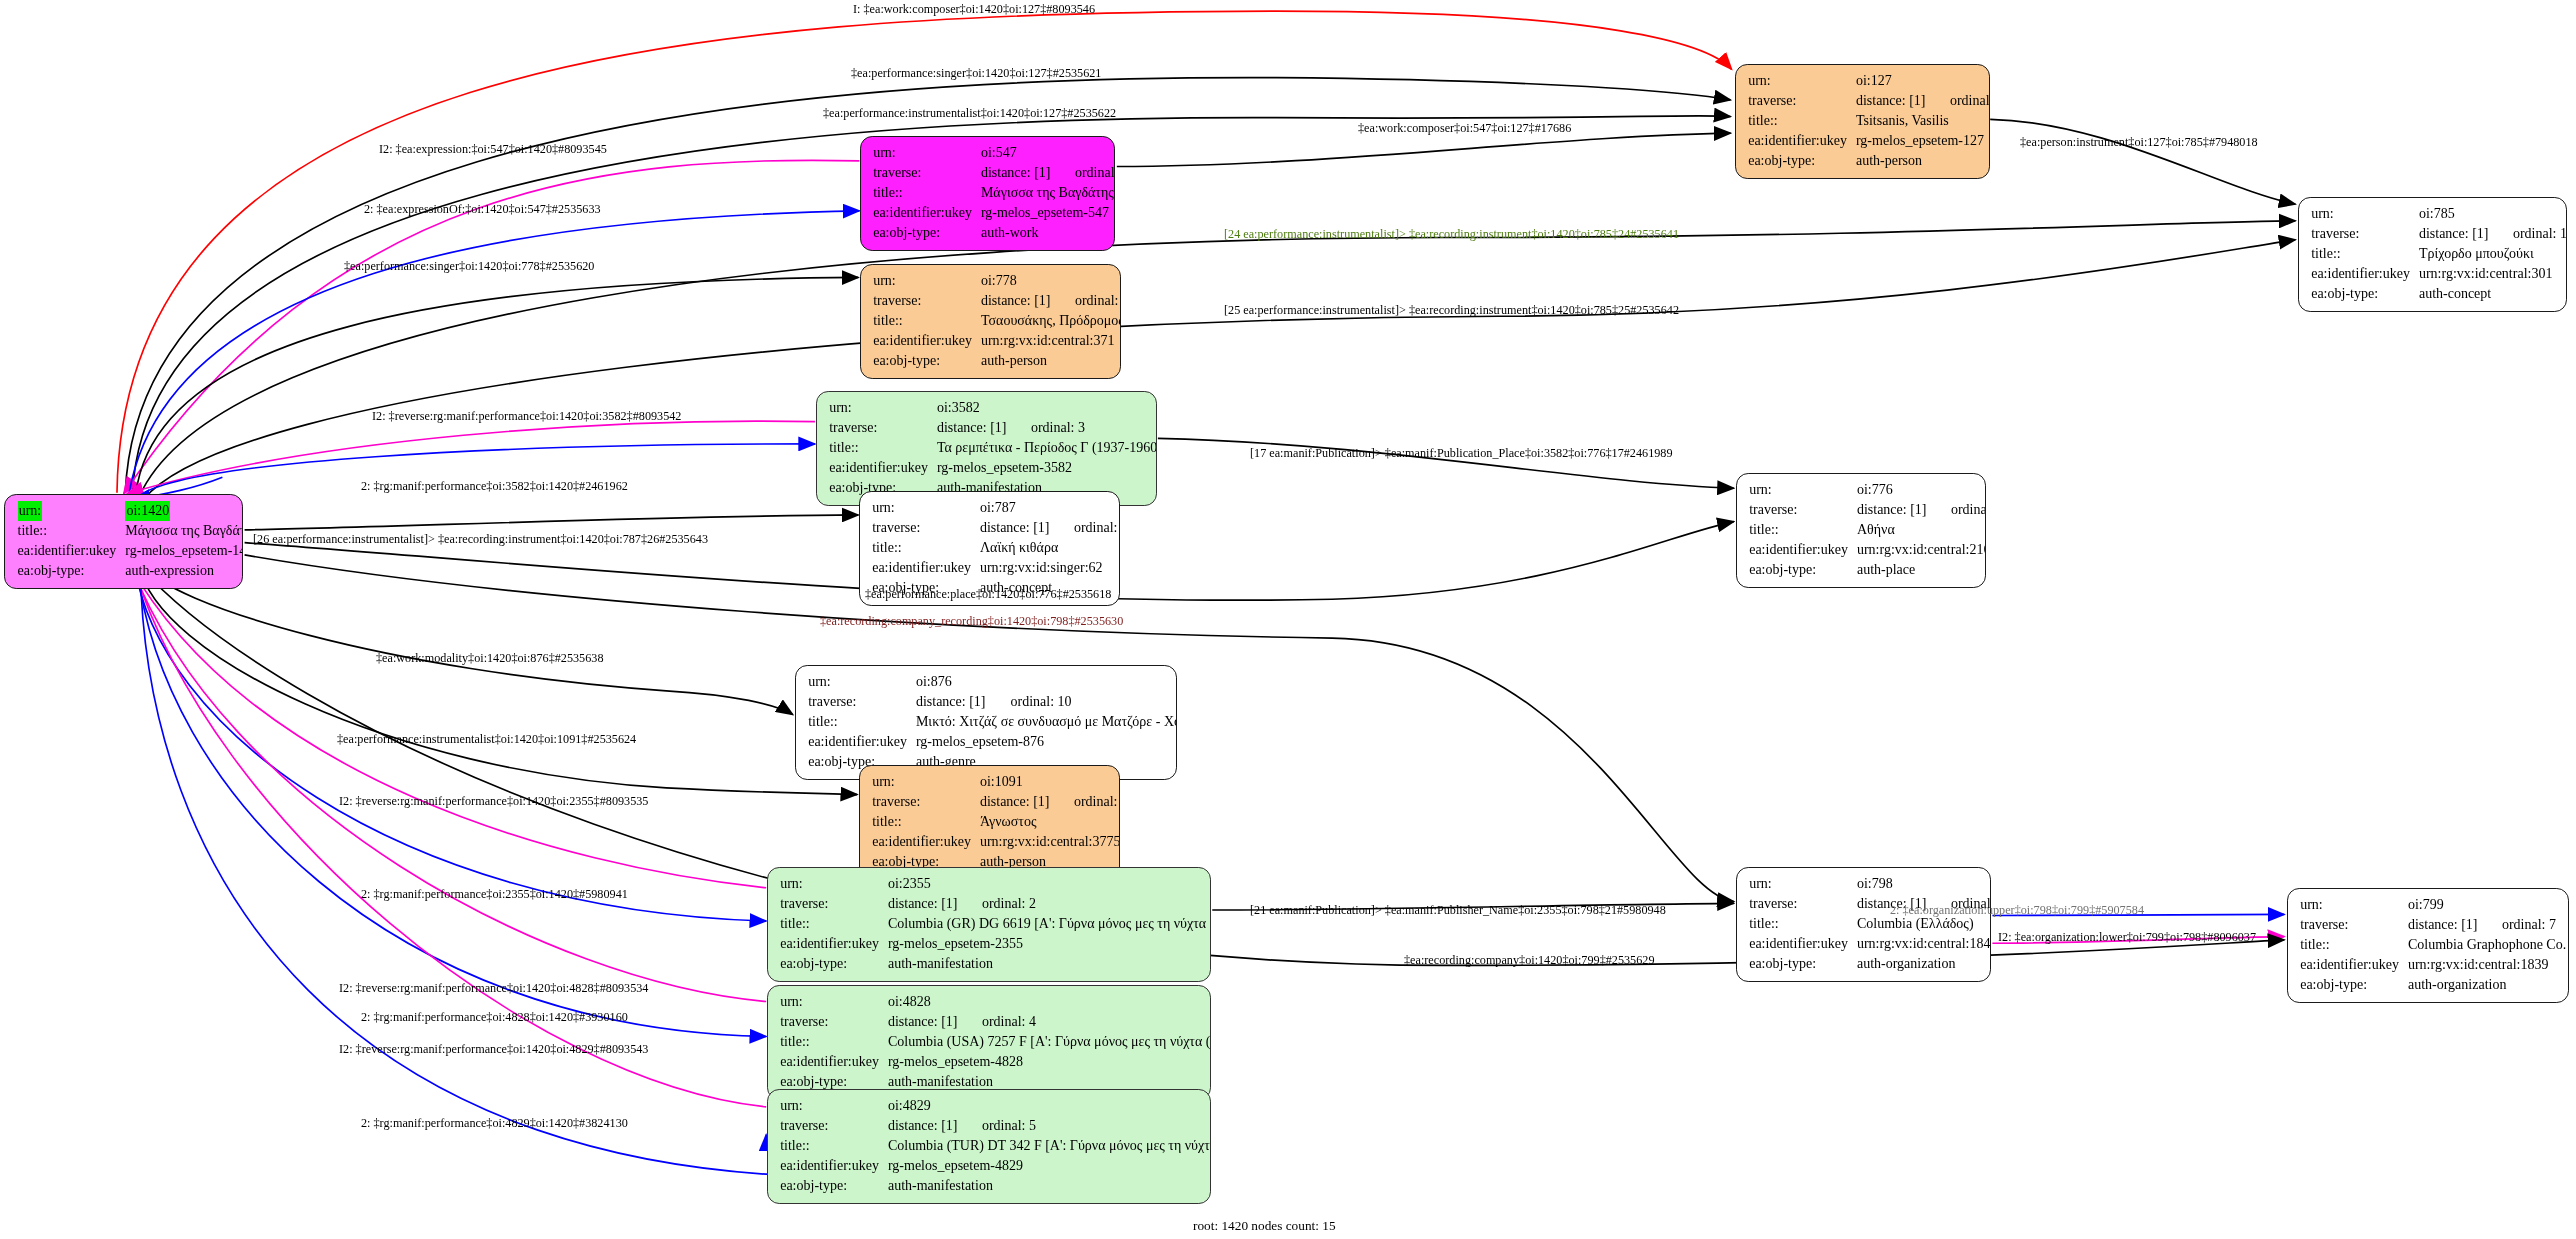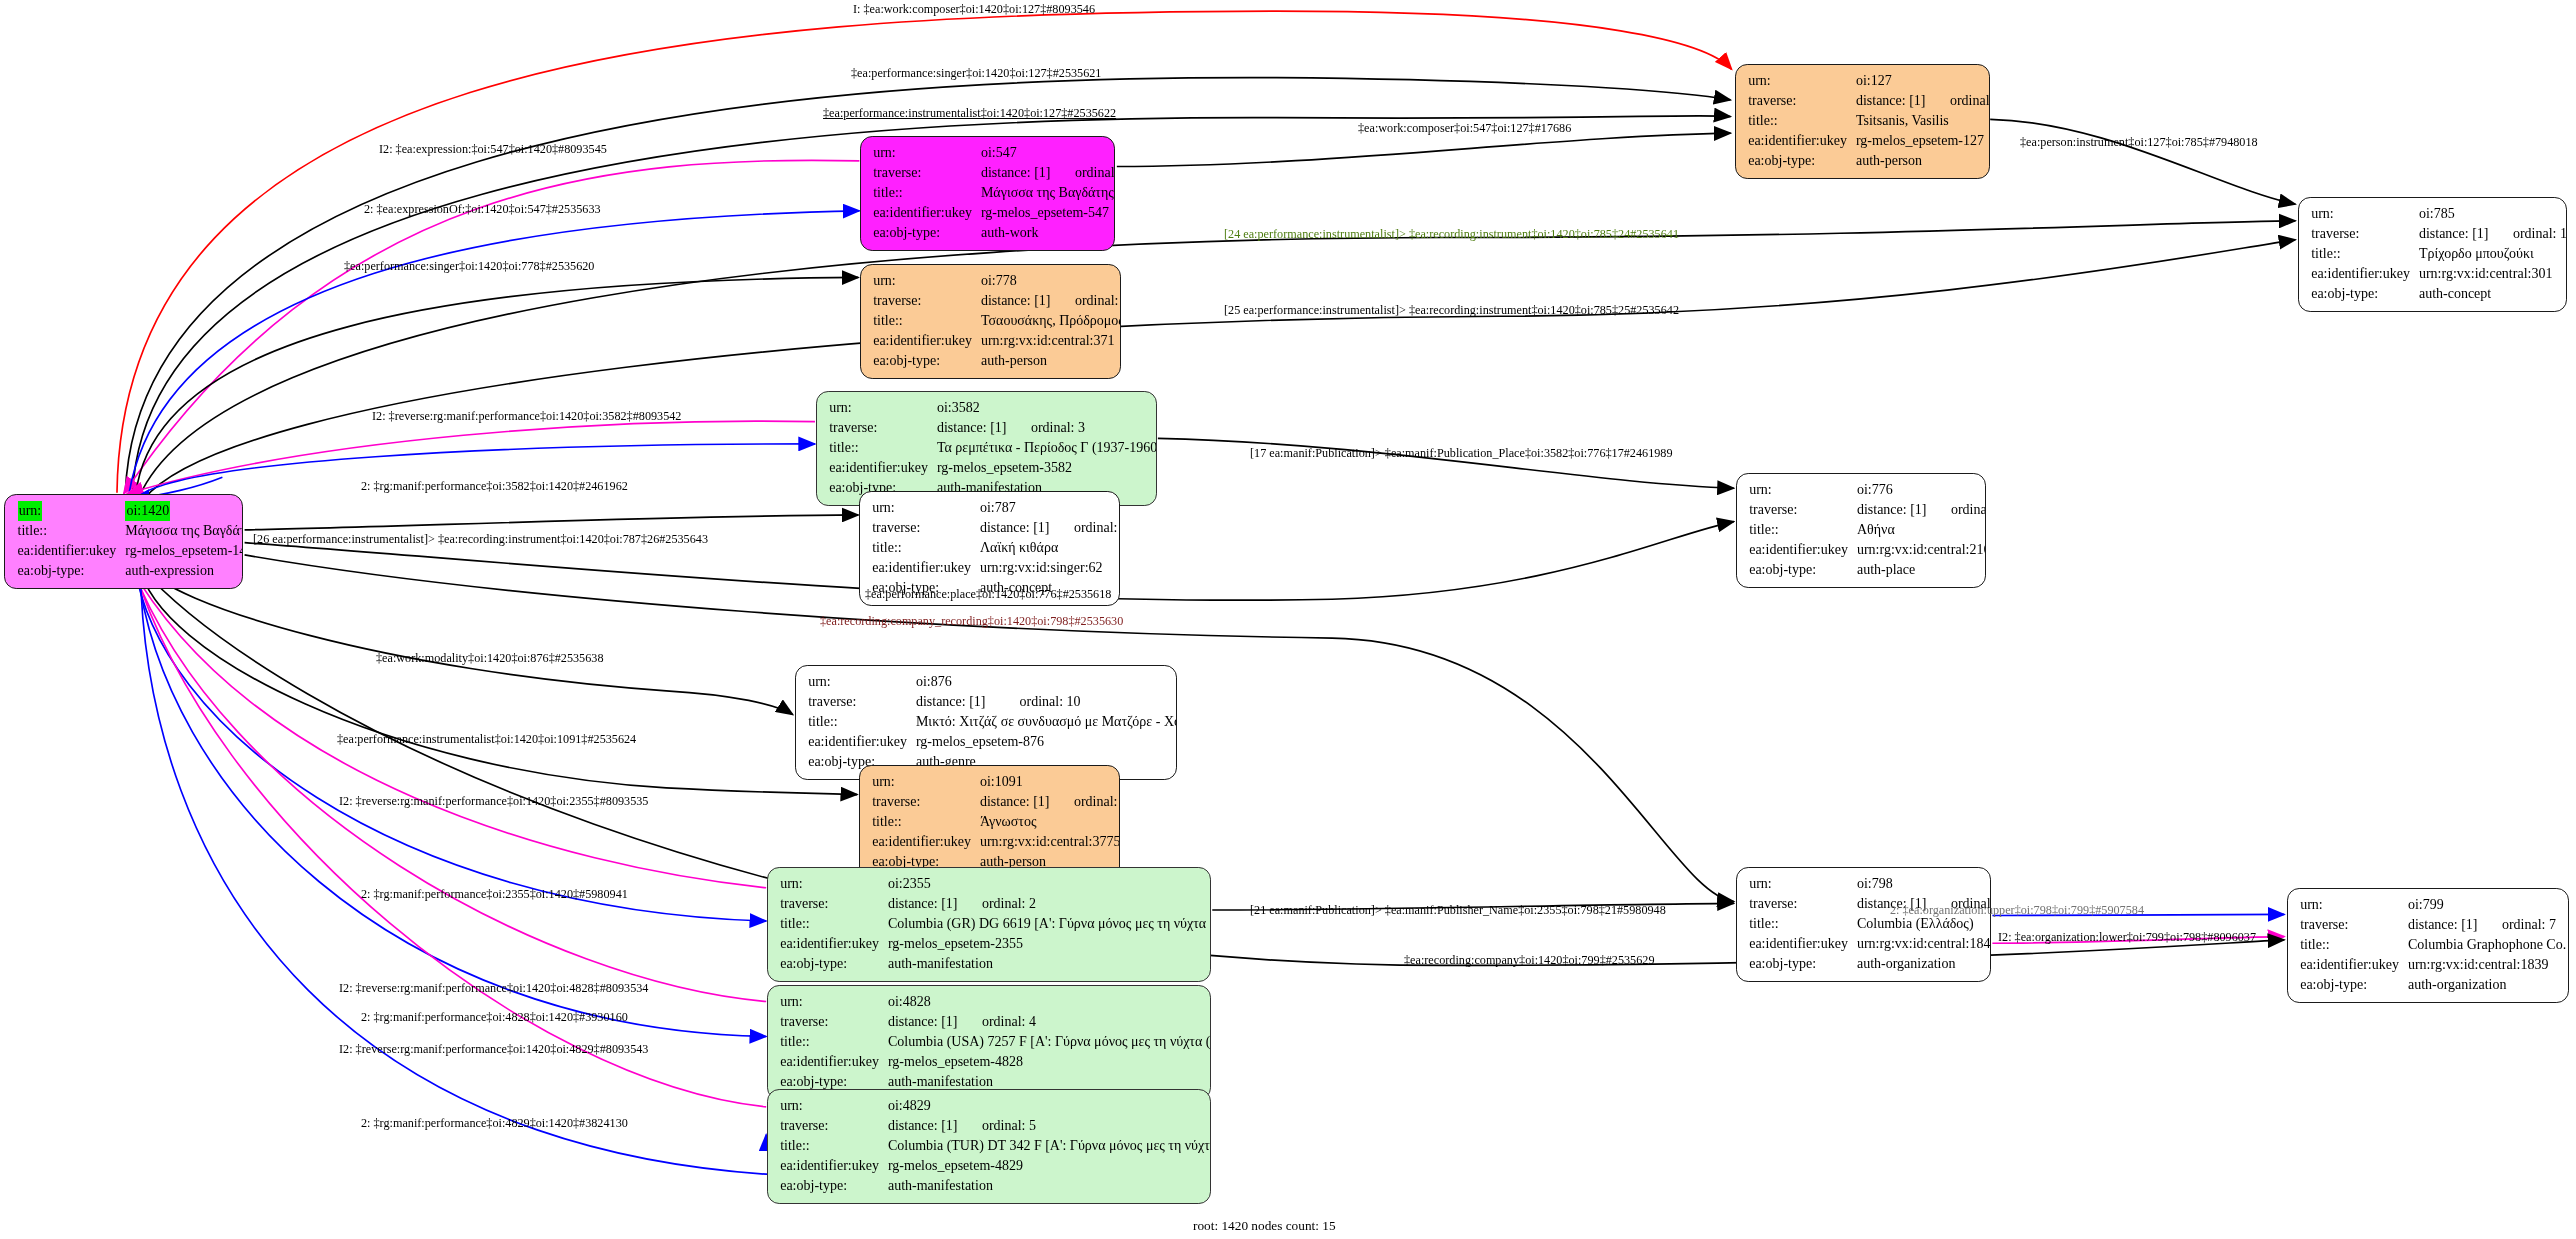--- a/index.html
+++ b/index.html
@@ -359,21 +359,21 @@
       </div>
       <div class="node n-plain" style="left: 795px; top: 665px; width: 382px;">
         <table>
           <tbody>
             <tr>
               <td class="k" style="width:46%">urn:</td>
               <td class="v">oi:876</td>
             </tr>
             <tr>
               <td class="k">traverse:</td>
-              <td class="v">distance: [1]<span class="v2" style="padding-left:34px">ordinal: 10</span></td>
+              <td class="v">distance: [1]<span class="v2" style="padding-left:25px">ordinal: 10</span></td>
             </tr>
             <tr>
               <td class="k">title::</td>
               <td class="v">Μικτό: Χιτζάζ σε συνδυασμό με Ματζόρε - Χουζάμ</td>
             </tr>
             <tr>
               <td class="k">ea:identifier:ukey</td>
               <td class="v">rg-melos_epsetem-876</td>
             </tr>
             <tr>
@@ -536,21 +536,21 @@
               <td class="k">ea:obj-type:</td>
               <td class="v">auth-manifestation</td>
             </tr>
           </tbody>
         </table>
       </div>
     </div>
   <div id="label-host">
       <div class="edge-label" style="left: 853px; top: 2.8px; color: rgb(0, 0, 0);">I: ‡ea:work:composer‡oi:1420‡oi:127‡#8093546</div>
       <div class="edge-label" style="left: 851px; top: 67px; color: rgb(0, 0, 0);">‡ea:performance:singer‡oi:1420‡oi:127‡#2535621</div>
-      <div class="edge-label" style="left: 823px; top: 107px; color: rgb(0, 0, 0); text-decoration: underline;">‡ea:performance:instrumentalist‡oi:1420‡oi:127‡#2535622</div>
+      <div class="edge-label" style="left: 823px; top: 107px; color: rgb(0, 0, 0);">‡ea:performance:instrumentalist‡oi:1420‡oi:127‡#2535622</div>
       <div class="edge-label" style="left: 1358px; top: 122px; color: rgb(0, 0, 0);">‡ea:work:composer‡oi:547‡oi:127‡#17686</div>
       <div class="edge-label" style="left: 379px; top: 143px; color: rgb(0, 0, 0);">I2: ‡ea:expression:‡oi:547‡oi:1420‡#8093545</div>
       <div class="edge-label" style="left: 364px; top: 203px; color: rgb(0, 0, 0);">2: ‡ea:expressionOf:‡oi:1420‡oi:547‡#2535633</div>
       <div class="edge-label" style="left: 2020px; top: 136px; color: rgb(0, 0, 0);">‡ea:person:instrument‡oi:127‡oi:785‡#7948018</div>
       <div class="edge-label" style="left: 1224px; top: 228px; color: #4d7c0f;">[24 ea:performance:instrumentalist]&gt; ‡ea:recording:instrument‡oi:1420‡oi:785‡24#2535641</div>
       <div class="edge-label" style="left: 344px; top: 260px; color: rgb(0, 0, 0);">‡ea:performance:singer‡oi:1420‡oi:778‡#2535620</div>
       <div class="edge-label" style="left: 1224px; top: 304px; color: rgb(0, 0, 0);">[25 ea:performance:instrumentalist]&gt; ‡ea:recording:instrument‡oi:1420‡oi:785‡25#2535642</div>
       <div class="edge-label" style="left: 372px; top: 410px; color: rgb(0, 0, 0);">I2: ‡reverse:rg:manif:performance‡oi:1420‡oi:3582‡#8093542</div>
       <div class="edge-label" style="left: 361px; top: 480px; color: rgb(0, 0, 0);">2: ‡rg:manif:performance‡oi:3582‡oi:1420‡#2461962</div>
       <div class="edge-label" style="left: 1250px; top: 447px; color: rgb(0, 0, 0);">[17 ea:manif:Publication]&gt; ‡ea:manif:Publication_Place‡oi:3582‡oi:776‡17#2461989</div>

